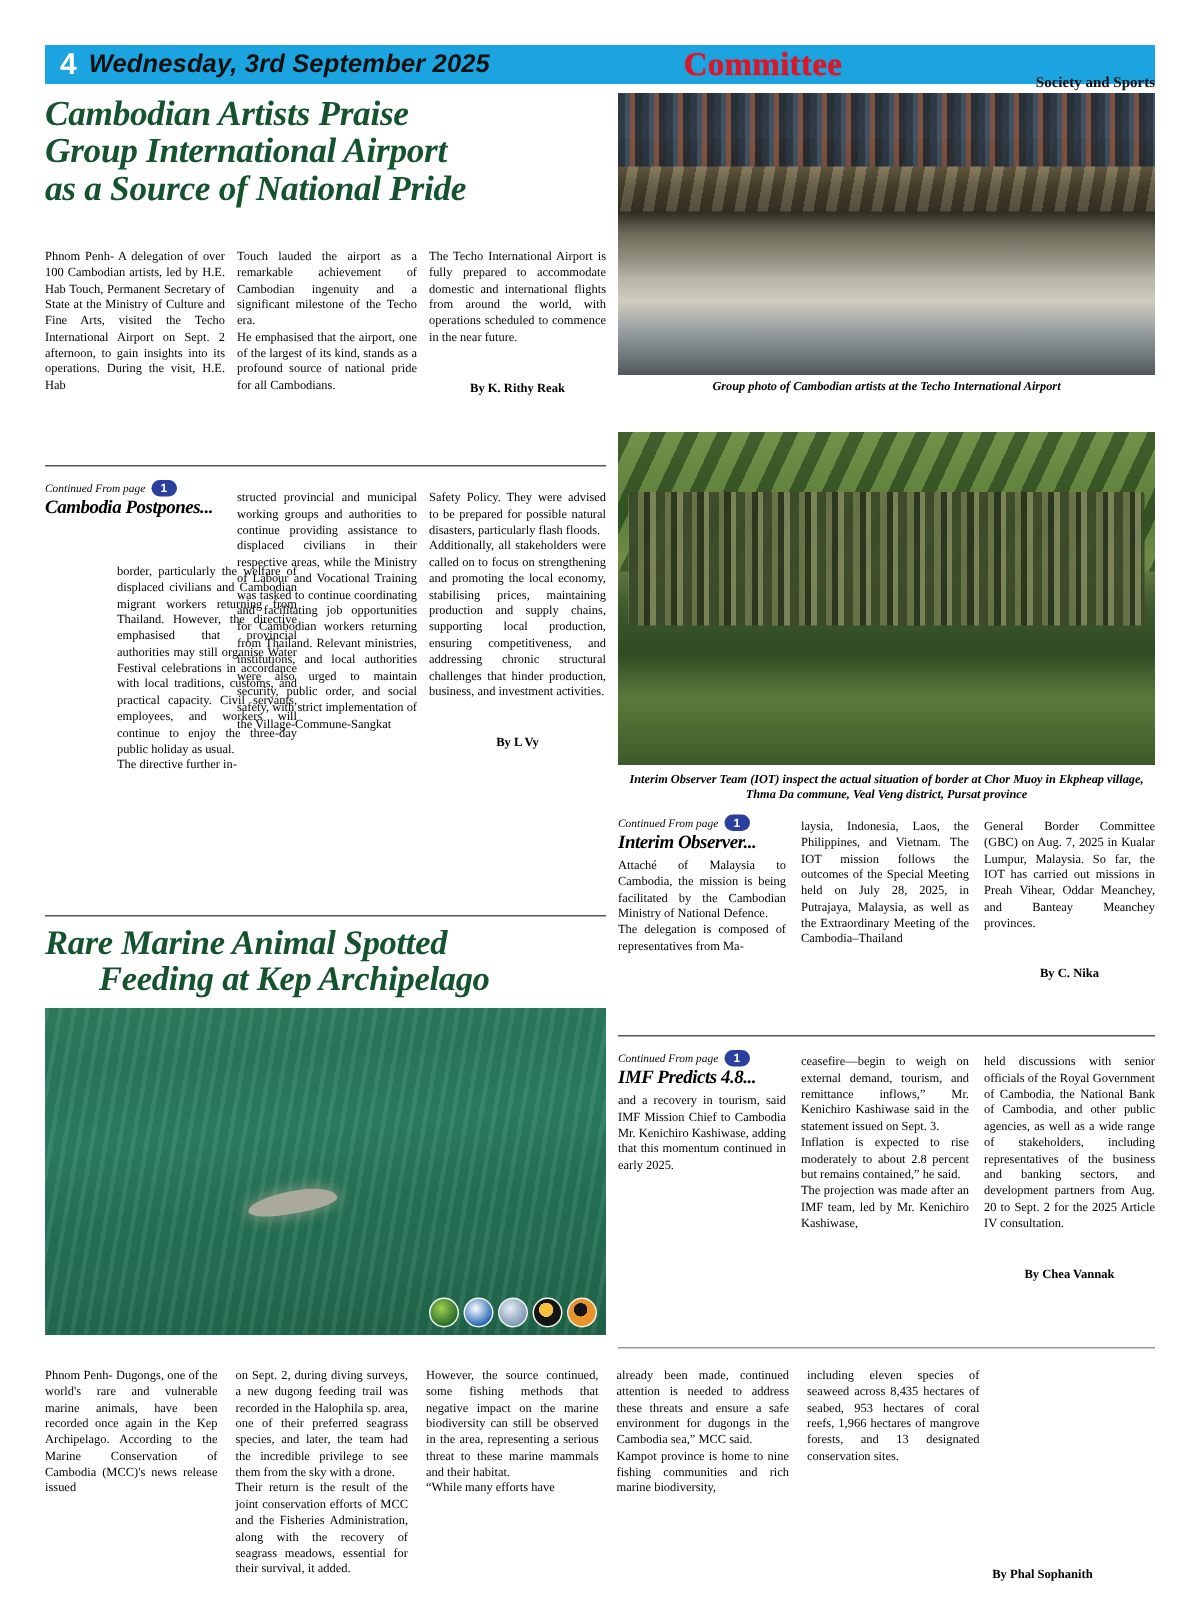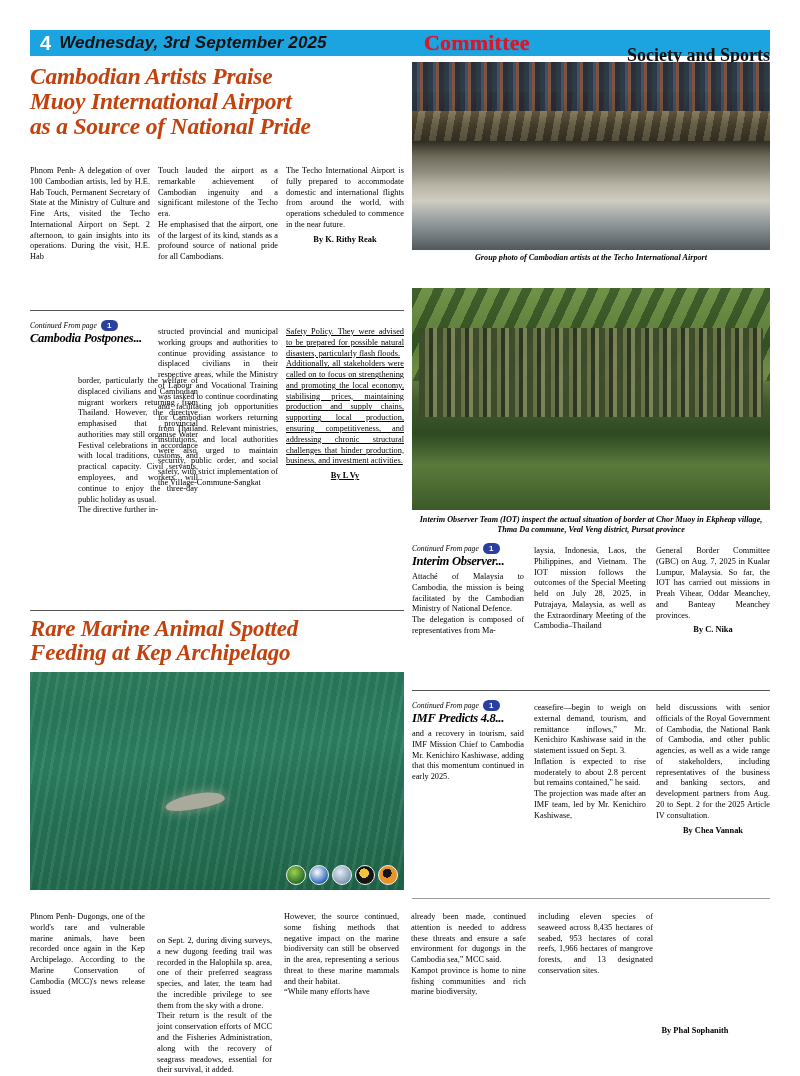--- a/index.html
+++ b/index.html
@@ -27,38 +27,38 @@
   .mh-date {
     font-style:italic; font-size:17px; color:#111; font-weight:600;
     font-family:Liberation Sans, sans-serif; letter-spacing:.1px;
   }
   .mh-title {
     flex:1; text-align:center; color:#d8172a; font-weight:bold;
     font-size:22px; font-family:"Liberation Serif", serif;
     letter-spacing:.2px; text-shadow: 0 0 1px #d8172a;
   }
   .mh-section {
-    font-size:18px; font-weight:bold; color:#111; 
+    font-size:10px; font-weight:bold; color:#111; 
     font-family:"Liberation Serif", serif;
     margin-top:25px;
   }
 
   
   .rule { border-top:1px solid #999; }
   .rule-thick { border-top:1.6px solid #555; }
 
   .hl {
     font-family:"Liberation Serif", serif;
     font-weight:bold; font-style:italic;
-    line-height:1.06; letter-spacing:-0.2px; color:#c2410c;
+    line-height:1.06; letter-spacing:-0.2px; color:#14532d;
   }
 
   .col { font-size:8.3px; line-height:1.30; text-align:justify; text-justify:inter-word; hyphens:auto; }
   .col p { margin:0; }
-  .byline { text-align:center; font-weight:bold; font-size:8.4px; margin-top:4px; }
+  .byline { text-align:center; font-weight:bold; font-size:8.4px; margin-top:23px; }
 
   .caption {
     text-align:center; font-style:italic; font-weight:bold;
     font-size:8.2px; line-height:1.24; padding:3px 6px 0 6px;
   }
 
   .contfrom {
     font-style:italic; font-size:7.6px; display:flex; align-items:center; gap:4px;
     margin-bottom:1px;
   }
@@ -123,21 +123,21 @@
 
   <div class="masthead">
     <span class="mh-num">4</span>
     <span class="mh-date">Wednesday, 3rd September 2025</span>
     <span class="mh-title">Committee</span>
     <span class="mh-section">Society and Sports</span>
   </div>
 
   <div style="position:absolute; left:30px; top:64px; width:375px;">
     <div class="hl" style="font-size:23.5px;">Cambodian Artists Praise</div>
-    <div class="hl" style="font-size:23.5px;">Muoy International Airport</div>
+    <div class="hl" style="font-size:23.5px;">Group International Airport</div>
     <div class="hl" style="font-size:23.5px;">as a Source of National Pride</div>
   </div>
 
   <div class="photo ph-airport" style="position:absolute; left:412px; top:62px; width:358px; height:188px;">
     <div class="ph-inner roof"></div>
     <div class="ph-inner floor"></div>
     <div class="ph-inner people"></div>
   </div>
   <div class="caption" style="position:absolute; left:412px; top:250px; width:358px;">Group photo of Cambodian artists at the Techo International Airport</div>
 
@@ -163,21 +163,21 @@
     <div class="jumphead">Cambodia Postpones...</div>
   </div>
 
   <div class="col" style="position:absolute; left:30px; top:376px; width:120px;margin-left:48px;">
     <p>border, particularly the welfare of displaced civilians and Cambodian migrant workers returning from Thailand. However, the directive emphasised that provincial authorities may still organise Water Festival celebrations in accordance with local traditions, customs, and practical capacity. Civil servants, employees, and workers will continue to enjoy the three-day public holiday as usual.</p>
     <p>The directive further in-</p>
   </div>
   <div class="col" style="position:absolute; left:158px; top:327px; width:120px;">
     <p>structed provincial and municipal working groups and authorities to continue providing assistance to displaced civilians in their respective areas, while the Ministry of Labour and Vocational Training was tasked to continue coordinating and facilitating job opportunities for Cambodian workers returning from Thailand. Relevant ministries, institutions, and local authorities were also urged to maintain security, public order, and social safety, with strict implementation of the Village-Commune-Sangkat</p>
   </div>
-  <div class="col" style="position:absolute; left:286px; top:327px; width:118px;text-decoration:underline;">
+  <div class="col" style="position:absolute; left:286px; top:327px; width:118px;">
     <p>Safety Policy. They were advised to be prepared for possible natural disasters, particularly flash floods.</p>
     <p>Additionally, all stakeholders were called on to focus on strengthening and promoting the local economy, stabilising prices, maintaining production and supply chains, supporting local production, ensuring competitiveness, and addressing chronic structural challenges that hinder production, business, and investment activities.</p>
     <div class="byline">By L Vy</div>
   </div>
 
   <div class="photo ph-border" style="position:absolute; left:412px; top:288px; width:358px; height:222px;">
     <div class="ph-inner fol"></div>
     <div class="troops"></div>
   </div>
   <div class="caption" style="position:absolute; left:412px; top:512px; width:358px;">Interim Observer Team (IOT) inspect the actual situation of border at Chor Muoy in Ekpheap village, Thma Da commune, Veal Veng district, Pursat province</div>
@@ -199,21 +199,21 @@
   </div>
   <div class="col" style="position:absolute; left:656px; top:546px; width:114px;">
     <p>General Border Committee (GBC) on Aug. 7, 2025 in Kualar Lumpur, Malaysia. So far, the IOT has carried out missions in Preah Vihear, Oddar Meanchey, and Banteay Meanchey provinces.</p>
     <div class="byline">By C. Nika</div>
   </div>
 
   <div class="rule-thick" style="position:absolute; left:30px; top:610px; width:374px;"></div>
 
   <div style="position:absolute; left:30px; top:617px; width:378px;">
     <div class="hl" style="font-size:23px;">Rare Marine Animal Spotted</div>
-    <div class="hl" style="font-size:23px;">Feeding at Kep Archipelago</div>
+    <div class="hl" style="font-size:23px;margin-left:36px;">Feeding at Kep Archipelago</div>
   </div>
 
   <div class="photo ph-sea" style="position:absolute; left:30px; top:672px; width:374px; height:218px;">
     <div class="ph-inner ripple"></div>
     <div class="dugong"></div>
     <div class="logos">
       <span class="logo lg1"></span>
       <span class="logo lg2"></span>
       <span class="logo lg3"></span>
       <span class="logo lg4"></span>
@@ -242,21 +242,21 @@
   <div class="col" style="position:absolute; left:656px; top:703px; width:114px;">
     <p>held discussions with senior officials of the Royal Government of Cambodia, the National Bank of Cambodia, and other public agencies, as well as a wide range of stakeholders, including representatives of the business and banking sectors, and development partners from Aug. 20 to Sept. 2 for the 2025 Article IV consultation.</p>
     <div class="byline">By Chea Vannak</div>
   </div>
 
   <div class="rule" style="position:absolute; left:412px; top:898px; width:358px;"></div>
 
   <div class="col" style="position:absolute; left:30px; top:912px; width:115px;">
     <p>Phnom Penh- Dugongs, one of the world's rare and vulnerable marine animals, have been recorded once again in the Kep Archipelago. According to the Marine Conservation of Cambodia (MCC)'s news release issued</p>
   </div>
-  <div class="col" style="position:absolute; left:157px; top:936px; width:115px;">
+  <div class="col" style="position:absolute; left:157px; top:912px; width:115px;">
     <p>on Sept. 2, during diving surveys, a new dugong feeding trail was recorded in the Halophila sp. area, one of their preferred seagrass species, and later, the team had the incredible privilege to see them from the sky with a drone.</p>
     <p>Their return is the result of the joint conservation efforts of MCC and the Fisheries Administration, along with the recovery of seagrass meadows, essential for their survival, it added.</p>
   </div>
   <div class="col" style="position:absolute; left:284px; top:912px; width:115px;">
     <p>However, the source continued, some fishing methods that negative impact on the marine biodiversity can still be observed in the area, representing a serious threat to these marine mammals and their habitat.</p>
     <p>“While many efforts have</p>
   </div>
   <div class="col" style="position:absolute; left:411px; top:912px; width:115px;">
     <p>already been made, continued attention is needed to address these threats and ensure a safe environment for dugongs in the Cambodia sea,” MCC said.</p>
     <p>Kampot province is home to nine fishing communities and rich marine biodiversity,</p>

